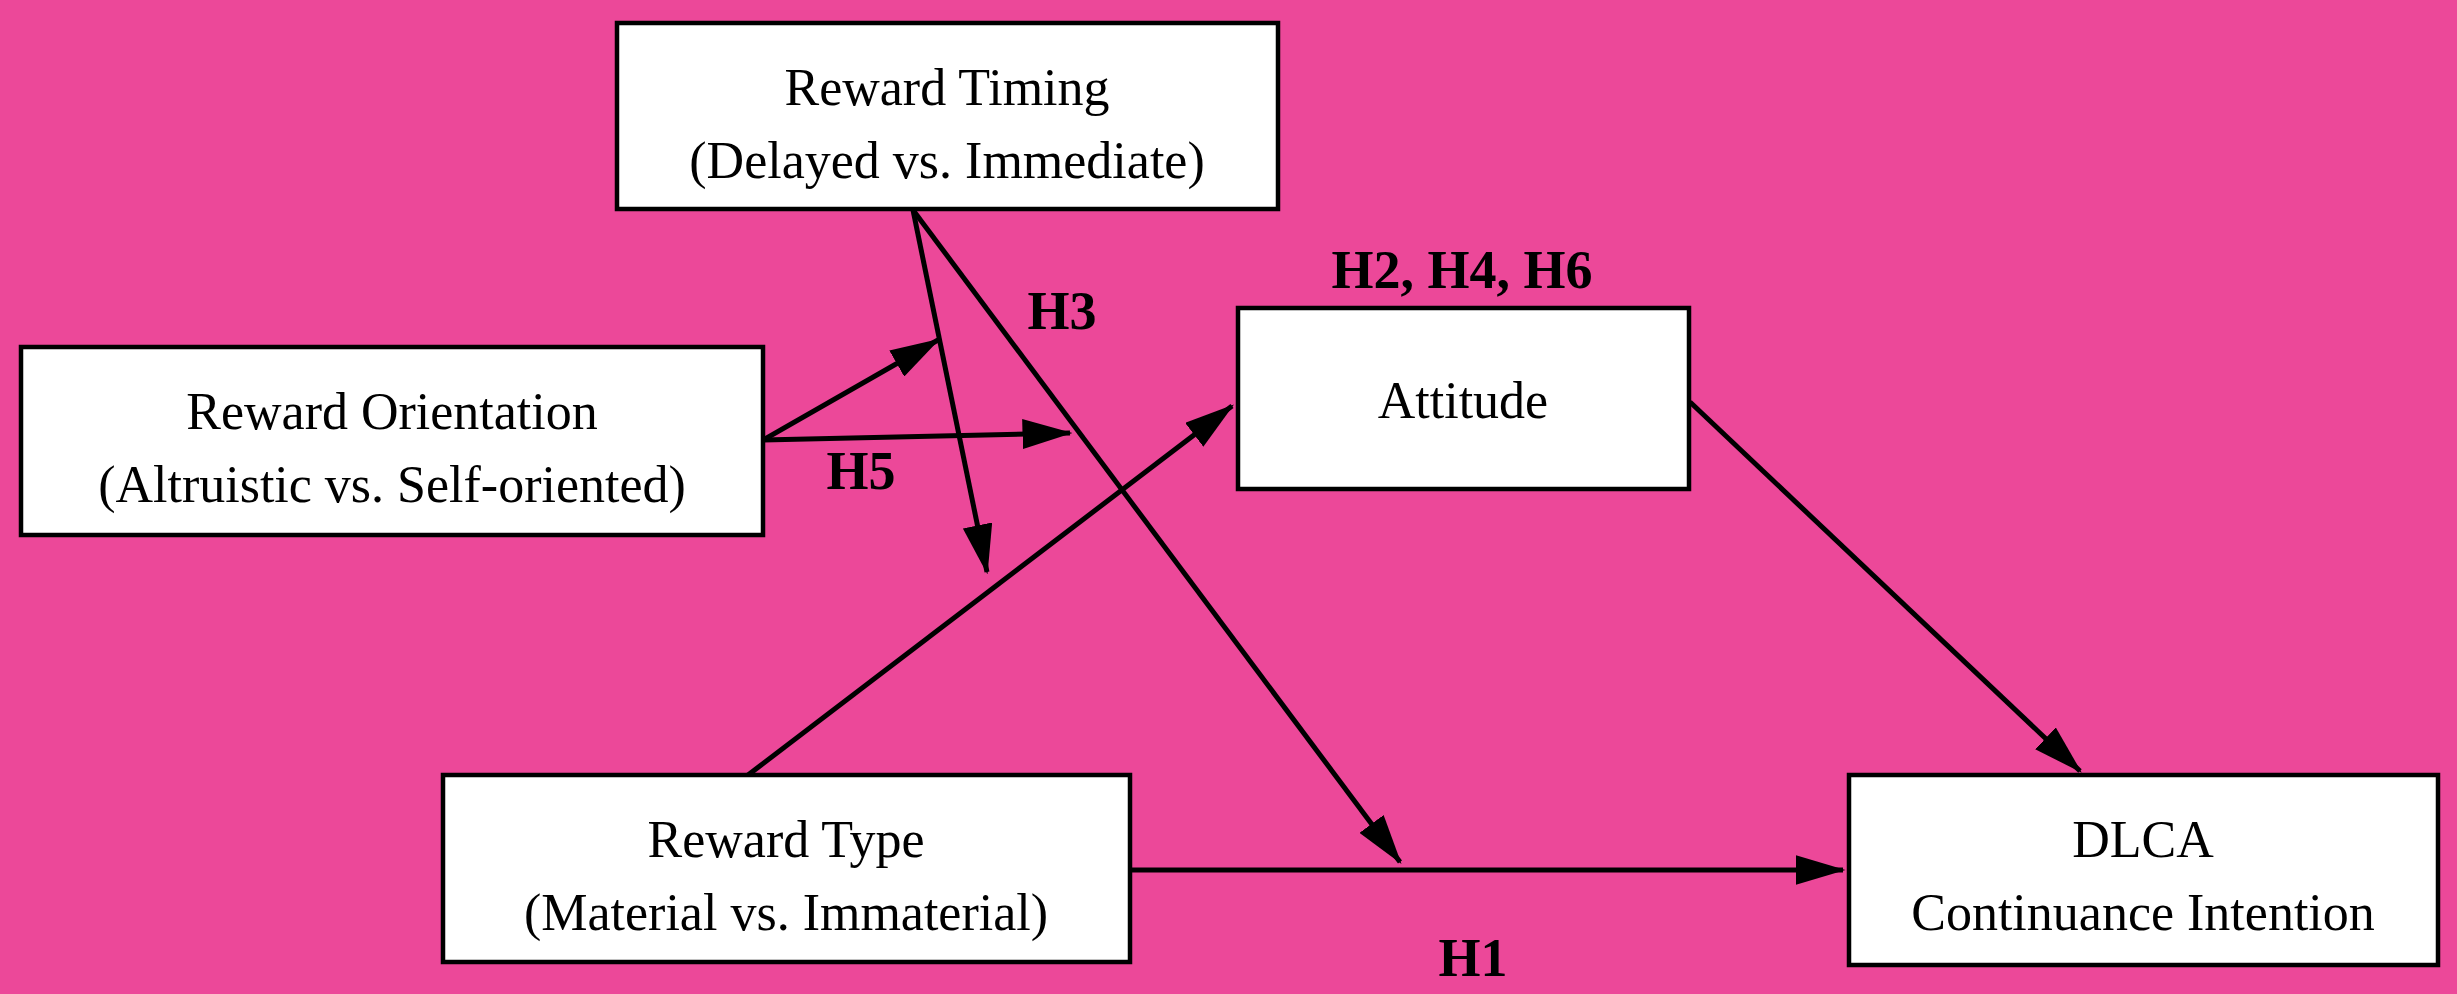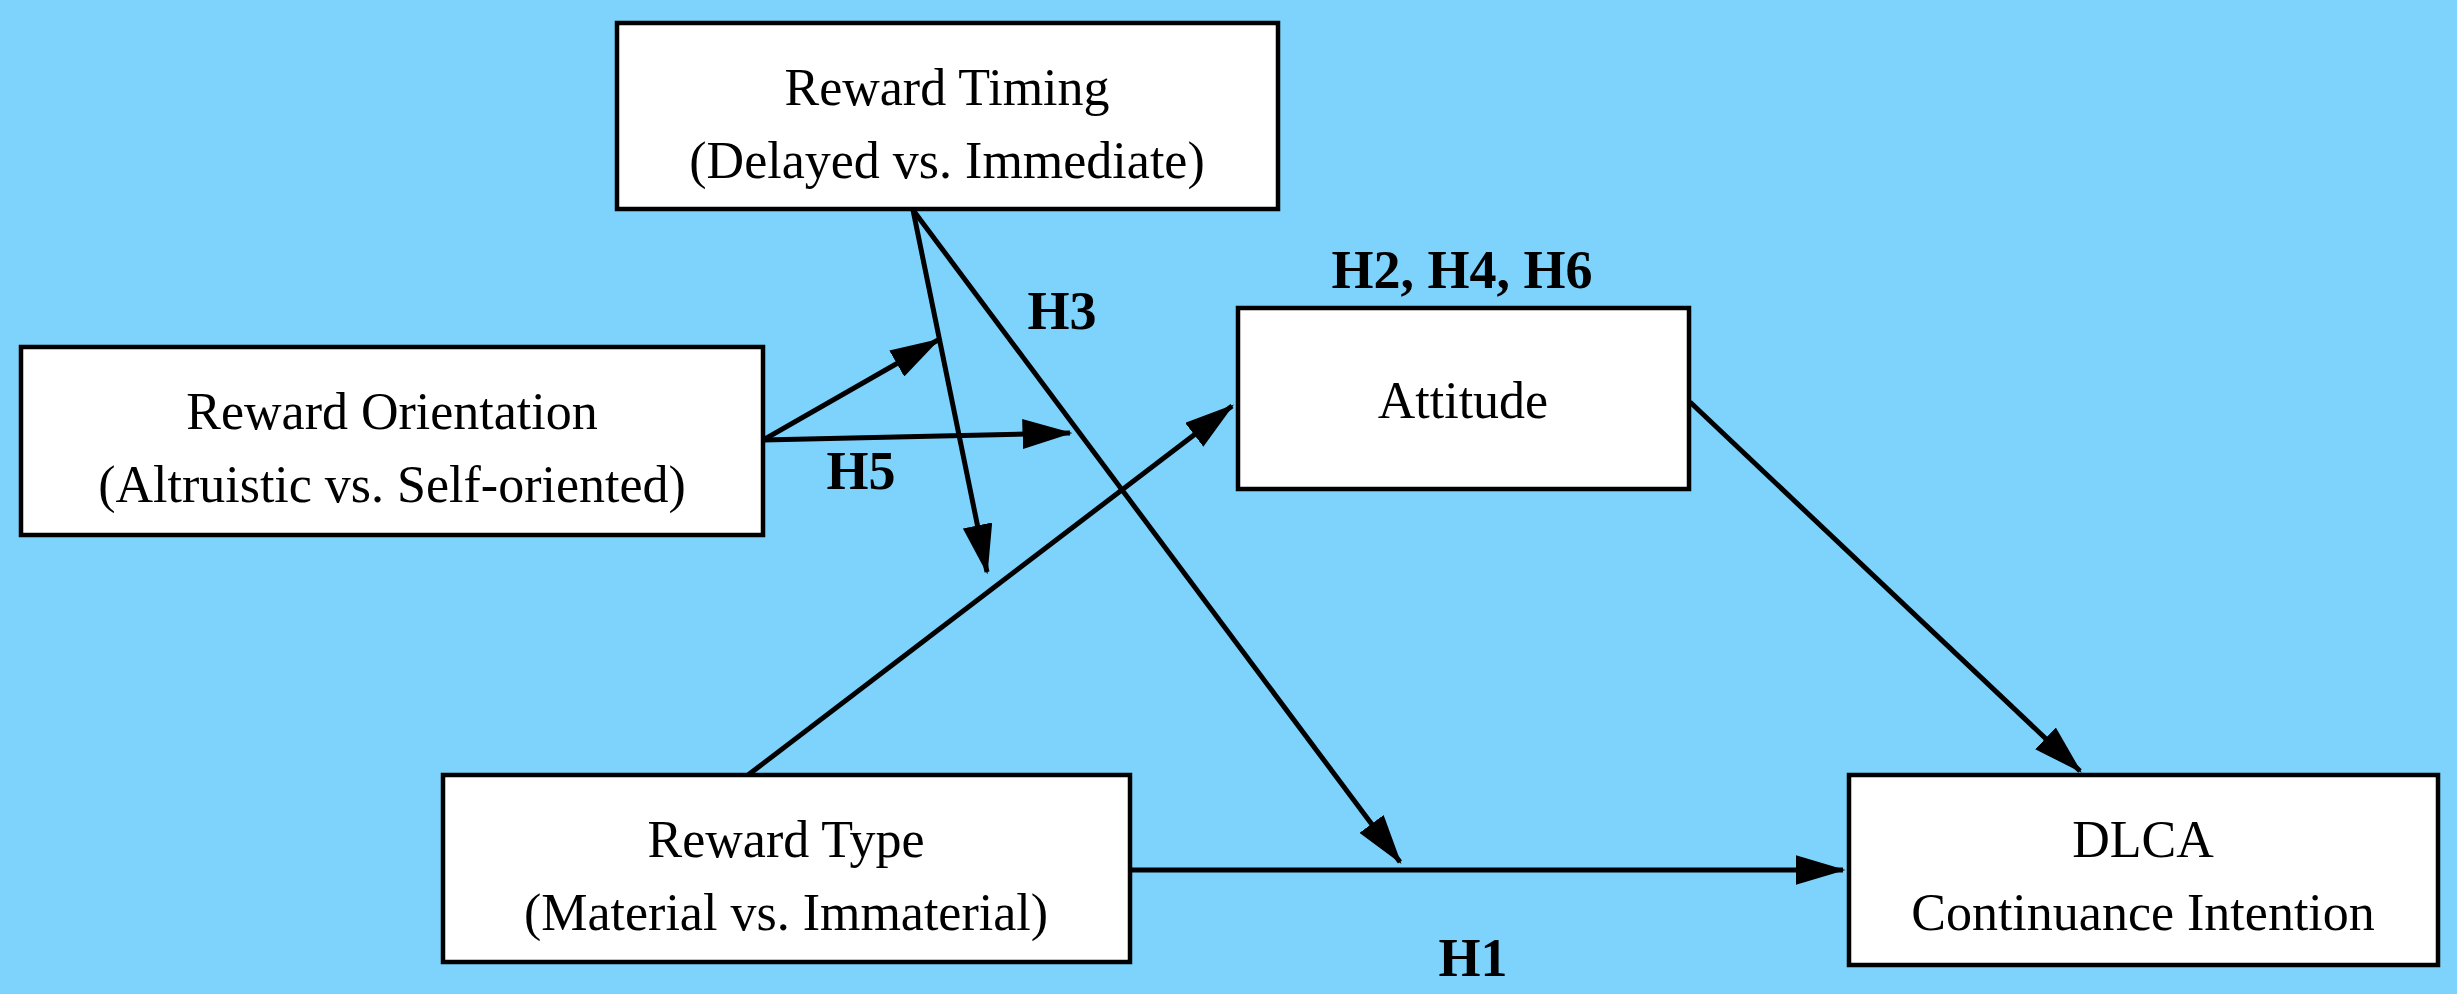--- a/index.html
+++ b/index.html
@@ -3,21 +3,21 @@
 <meta charset="utf-8">
 <style>
   html, body {
     margin: 0;
     padding: 0;
     background: #ffffff;
   }
   .figure-wrap {
     width: 2457px;
     height: 994px;
-    background: #7dd3fc;
+    background: #ec4899;
     overflow: hidden;
   }
   svg { display: block; }
   .node-rect {
     fill: #ffffff;
     stroke: #000000;
     stroke-width: 4.5;
   }
   .node-text {
     font-family: "Liberation Serif", "DejaVu Serif", serif;

